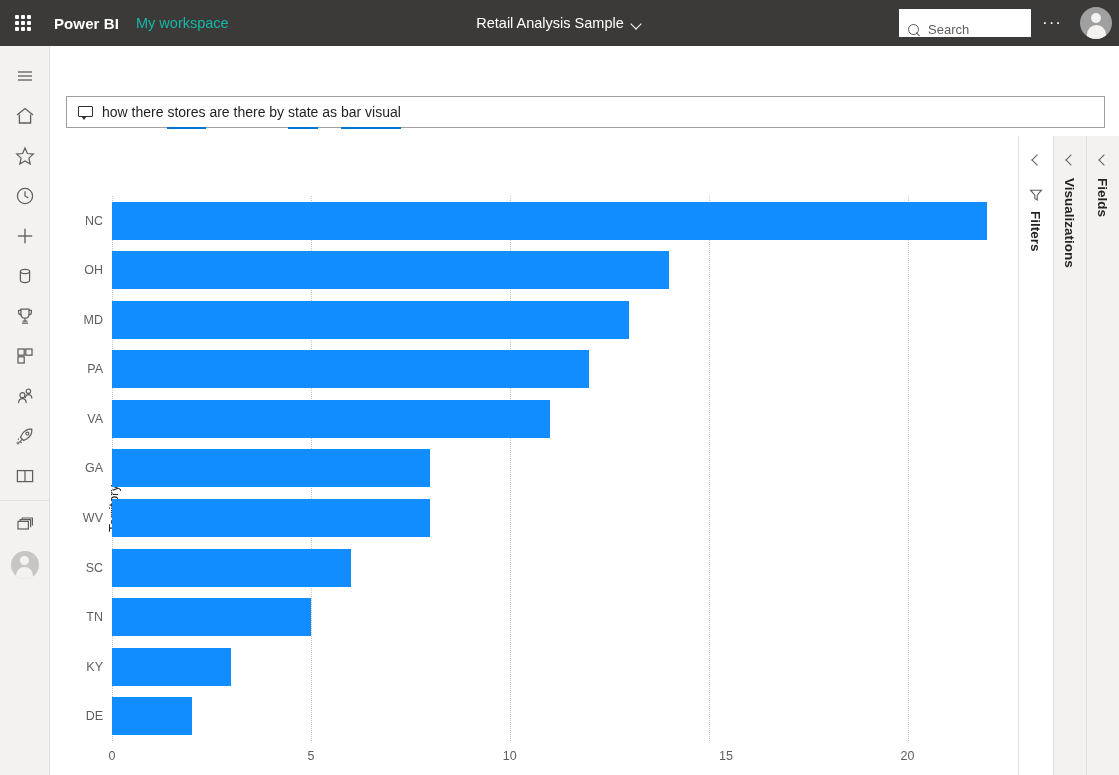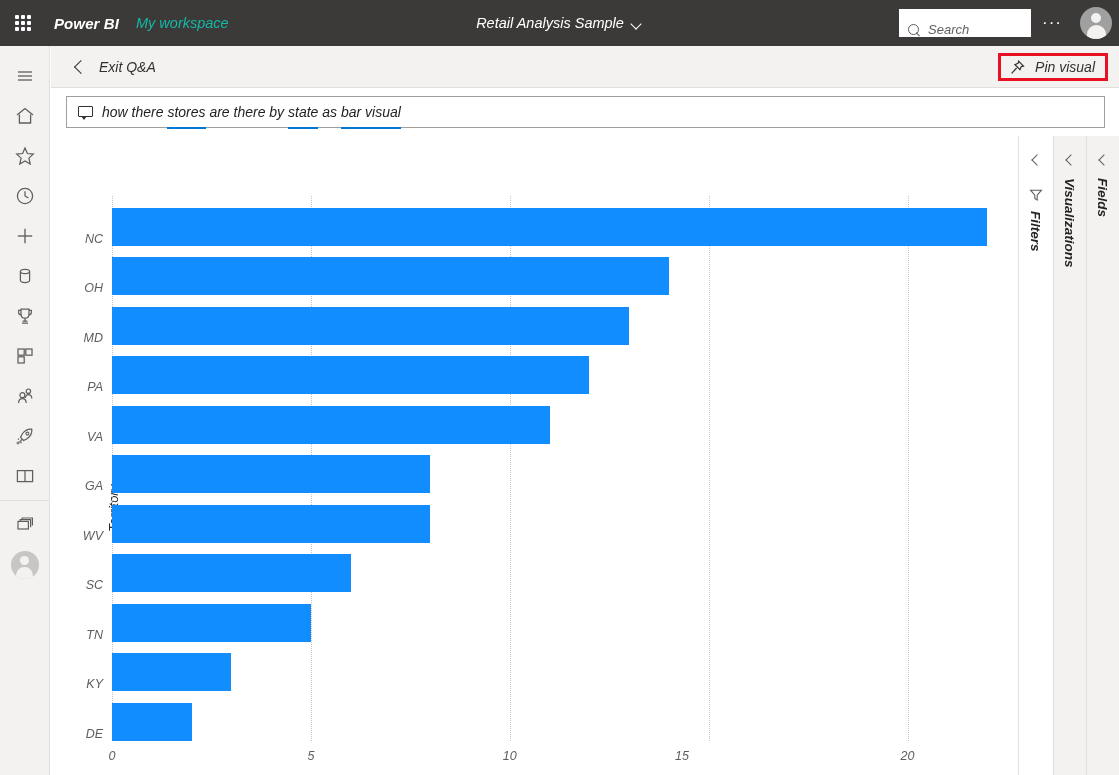--- a/index.html
+++ b/index.html
@@ -2,21 +2,21 @@
 <html><head>
 <meta charset="utf-8">
 <style>
   * { box-sizing: border-box; margin: 0; padding: 0; }
   html, body {
     width: 1119px; height: 775px;
     font-family: "Liberation Sans", sans-serif;
     background: #ffffff;
     overflow: hidden;
   }
-  #app { position: relative; width: 1119px; height: 775px; font-style: italic; }
+  #app { position: relative; width: 1119px; height: 775px; }
 
   
   .header {
     position: absolute; top: 0; left: 0;
     width: 1119px; height: 46px;
     background: #3b3a39;
     display: flex; align-items: center;
   }
   .waffle {
     width: 46px; height: 46px;
@@ -199,21 +199,21 @@
     width: 895px; height: 545px;
   }
   .yaxis-title {
     position: absolute; left: 55px; top: 396px;
     font-size: 13px; color: #252423;
     transform: rotate(-90deg); transform-origin: left top;
     white-space: nowrap;
   }
   .bar-row {
     position: absolute; left: 0; width: 100%;
-    display: flex; align-items: flex-end;
+    display: flex; align-items: center;
   }
   .cat-label {
     position: absolute; right: 100%; margin-right: 9px;
     font-size: 12.5px; color: #605e5c; white-space: nowrap;
   }
   .bar {
     height: 38px; background: #118dff;
   }
   .gridline {
     position: absolute; top: 0; width: 0;
@@ -391,35 +391,20 @@
         <rect x="4" y="7.4" width="10.4" height="7.6" fill="none" stroke="#605e5c" stroke-width="1.2"></rect>
         <path d="M6.2 7.4 V5.6 H16.6 V13.2" fill="none" stroke="#605e5c" stroke-width="1.2"></path>
         <path d="M8.2 5.6 V4 H18.4 V11.4" fill="none" stroke="#605e5c" stroke-width="1.2"></path>
       </svg>
     </div>
     <div class="nav-item">
       <div class="nav-avatar"></div>
     </div>
   </div>
 
-  <div class="qna-bar">
-    <div class="exit-qna">
-      <span class="chev-left"></span>
-      <span class="exit-qna-label">Exit Q&amp;A</span>
-    </div>
-    <div class="pin-visual">
-      <svg width="17" height="17" viewBox="0 0 17 17">
-        <g stroke="#323130" stroke-width="1.2" fill="none">
-          <path d="M9.6 2.2 L14.5 7.1 L12.3 7.6 L11.0 10.7 L5.9 5.6 L9.1 4.3 Z"></path>
-          <line x1="7.6" y1="9.0" x2="2.6" y2="14.4"></line>
-        </g>
-      </svg>
-      <span class="pin-label">Pin visual</span>
-    </div>
-  </div>
 
   <div class="qna-input">
     <span class="qna-ico">
       <span class="bub"></span>
         <span class="tail"></span>
     </span>
     <span class="qna-text" id="qna-text"><span>how there </span><span class="hl">stores</span><span> are there by </span><span class="hl">state</span><span> as </span><span class="hl">bar visual</span></span>
   </div>
 
   <div class="canvas">
@@ -472,21 +457,21 @@
         </div>
         <div class="bar-row" style="top: 495.455px; height: 49.5455px;">
           <span class="cat-label">DE</span>
           <div class="bar" style="width: 79.5556px; background: rgb(17, 141, 255);"></div>
         </div>
       </div>
     <div class="xaxis-title" id="x-title" style="left: 61px; width: 895px; top: 637px;">Count of Store</div>
   <div class="xtick" style="left: 61px; top: 613px;">0</div>
       <div class="xtick" style="left: 259.889px; top: 613px;">5</div>
       <div class="xtick" style="left: 458.778px; top: 613px;">10</div>
-      <div class="xtick" style="left: 631px; top: 613px; text-align: right;">15</div>
+      <div class="xtick" style="left: 675px; top: 613px; text-align: right;">15</div>
       <div class="xtick" style="left: 856.556px; top: 613px;">20</div>
     </div>
 
   <div class="right-panes">
     <div class="pane filters">
       <span class="pane-chev"></span>
       <svg class="pane-funnel" viewBox="0 0 14 14">
         <path d="M1.6 2.2 H12.4 L8.2 7.2 V12 L5.8 10.4 V7.2 Z" fill="none" stroke="#605e5c" stroke-width="1.1"></path>
       </svg>
       <span class="pane-label">Filters</span>

